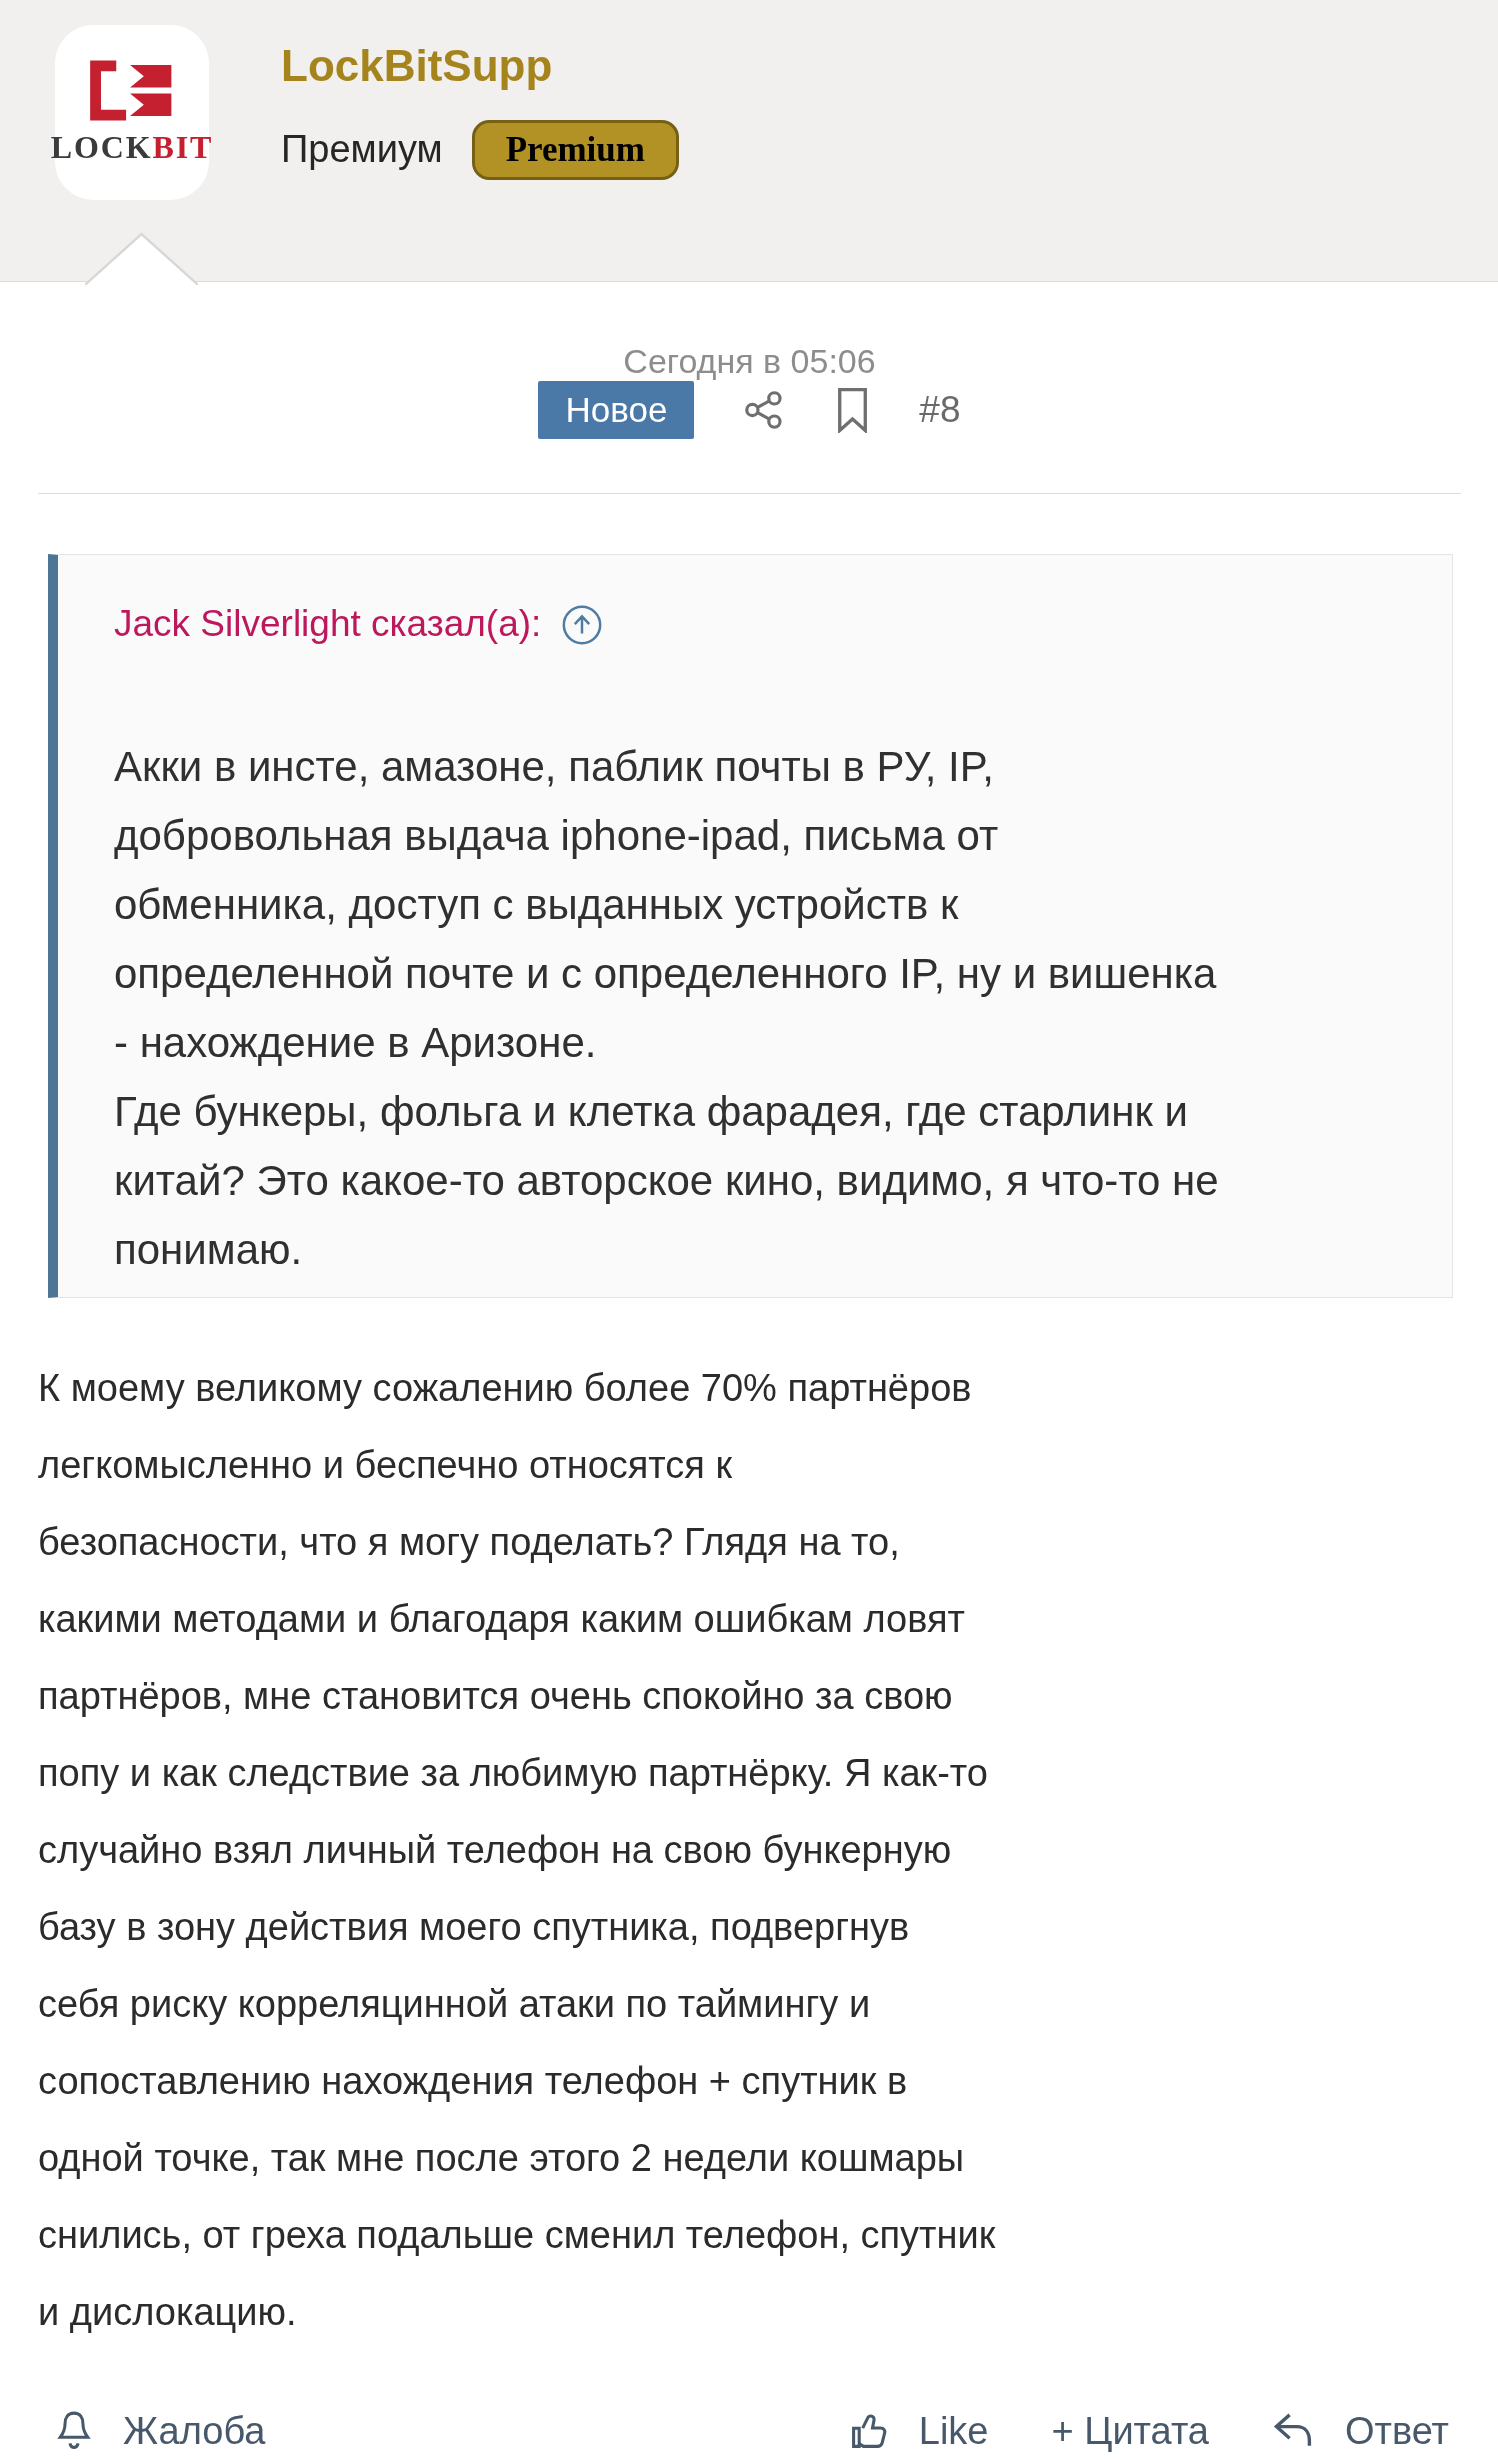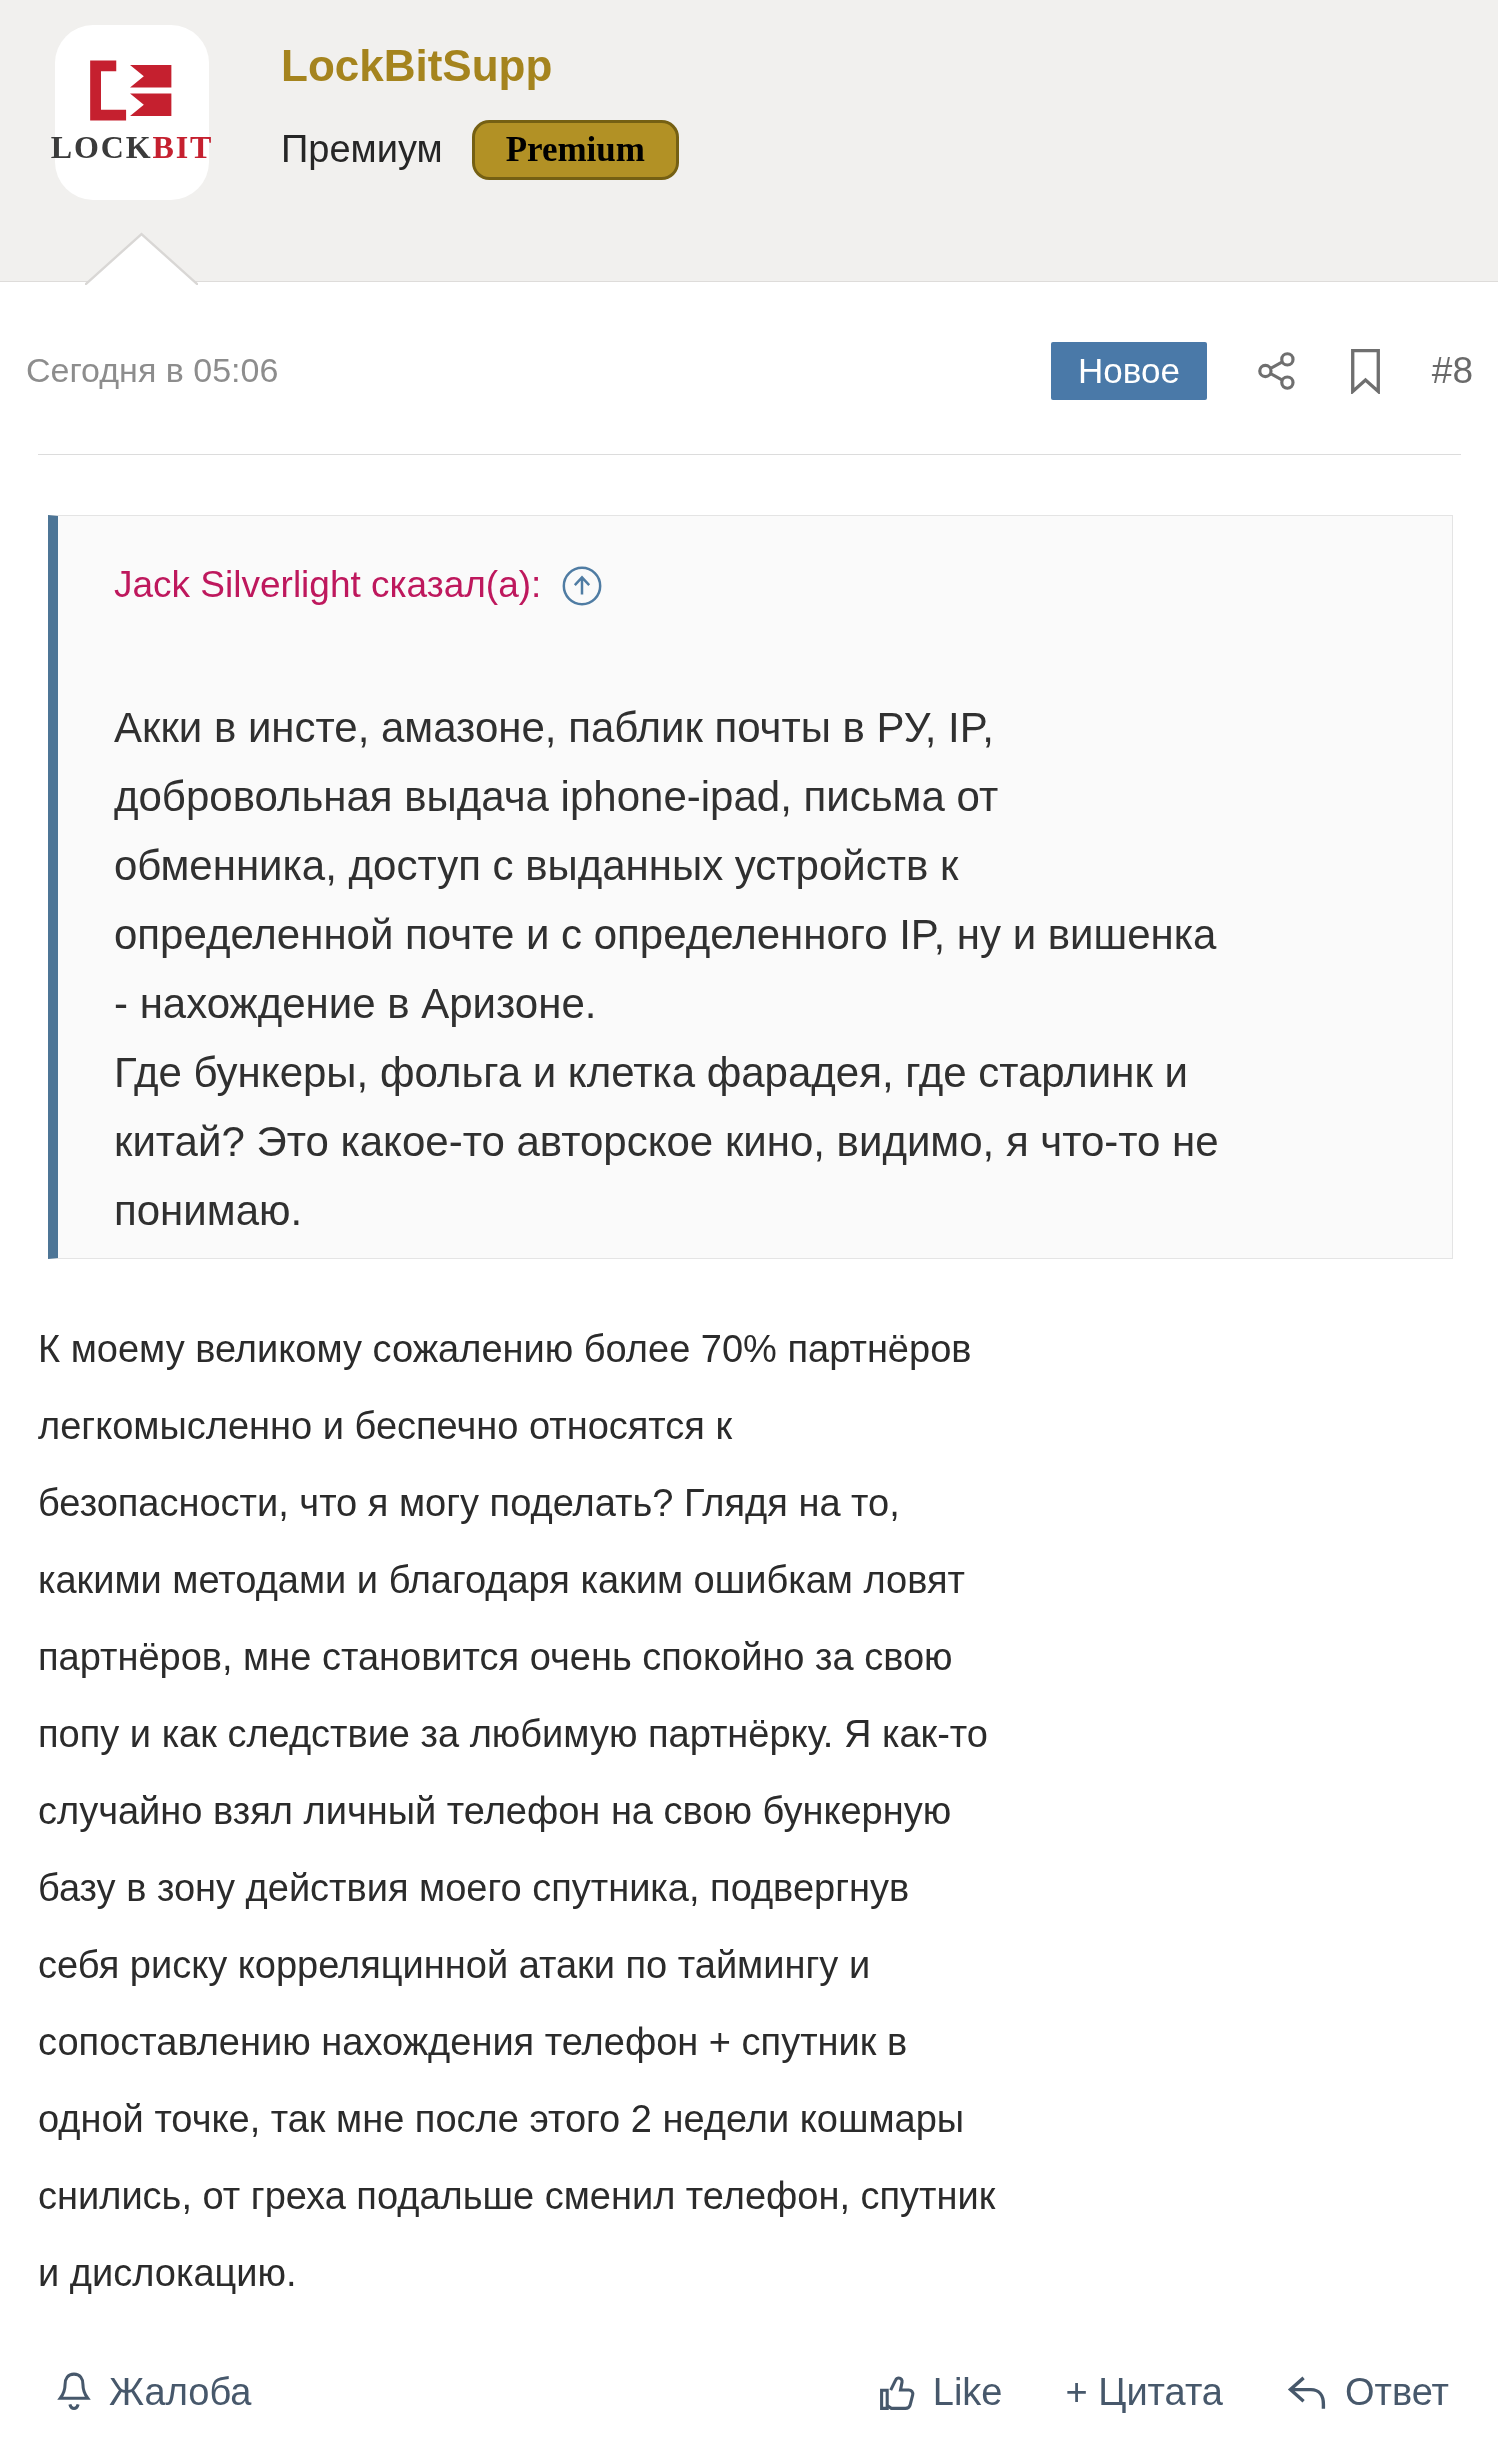--- a/index.html
+++ b/index.html
@@ -19,39 +19,39 @@
   .user-info{position:absolute;left:281px;top:41px;}
   .username{color:#a5841e;font-size:44px;font-weight:bold;}
   .user-row{margin-top:29px;display:flex;align-items:center;gap:29px;}
   .user-title{font-size:38px;color:#262626;}
   .premium-badge{
     background:#b29125;border:3.8px solid #756013;border-radius:17.3px;color:#000000;
     font-weight:bold;font-size:35px;padding:7.7px 31px;line-height:1.1;font-family:Liberation Serif, serif;
   }
   .notch{position:absolute;bottom:-3.8px;left:85px;}
   
-  .meta-row{margin:60px 26px 0;display:flex;align-items:center;}
+  .meta-row{margin:60px 26px 0;display:flex;align-items:center;flex-direction:column;}
   .meta-date{color:#8d8d8d;font-size:34px;flex:1;}
   .meta-right{display:flex;align-items:center;gap:48px;}
   .badge-new{background:#4a79a8;color:#ffffff;font-size:35px;padding:9.6px 27px;border-radius:2px;line-height:1.1;}
   .icon-btn{display:flex;align-items:center;}
   .post-number{color:#6a6a6a;font-size:37px;}
   .divider{height:1px;background:#dcdcdc;margin:54px 38px 0;}
   
   .quote{
     margin:60px 46px 0 48px;background:#fafafa;border:1px solid #e4e4e4;
     border-left:10.6px solid #4d7596;padding:48px 48px 13.4px 56px;
   }
   .quote-header{display:flex;align-items:flex-start;gap:19px;color:#be185d;font-size:37px;}
   .quote-lines{margin-top:85px;font-size:42px;line-height:69px;color:#303030;white-space:pre-line;}
   
   .body-lines{margin:52px 38px 0;font-size:38px;line-height:77px;color:#2b2b2b;white-space:pre-line;}
   
   .footer{margin:58px 50px 0 54px;display:flex;align-items:center;color:#47586b;font-size:38px;}
-  .action{display:flex;align-items:flex-end;gap:15px;cursor:pointer;}
+  .action{display:flex;align-items:center;gap:29px;cursor:pointer;}
   .footer-right{margin-left:auto;display:flex;gap:63px;}
   svg{display:block;}
 </style>
 </head>
 <body>
 
 <div class="page">
 
   <div class="header">
     <div class="avatar-card">

